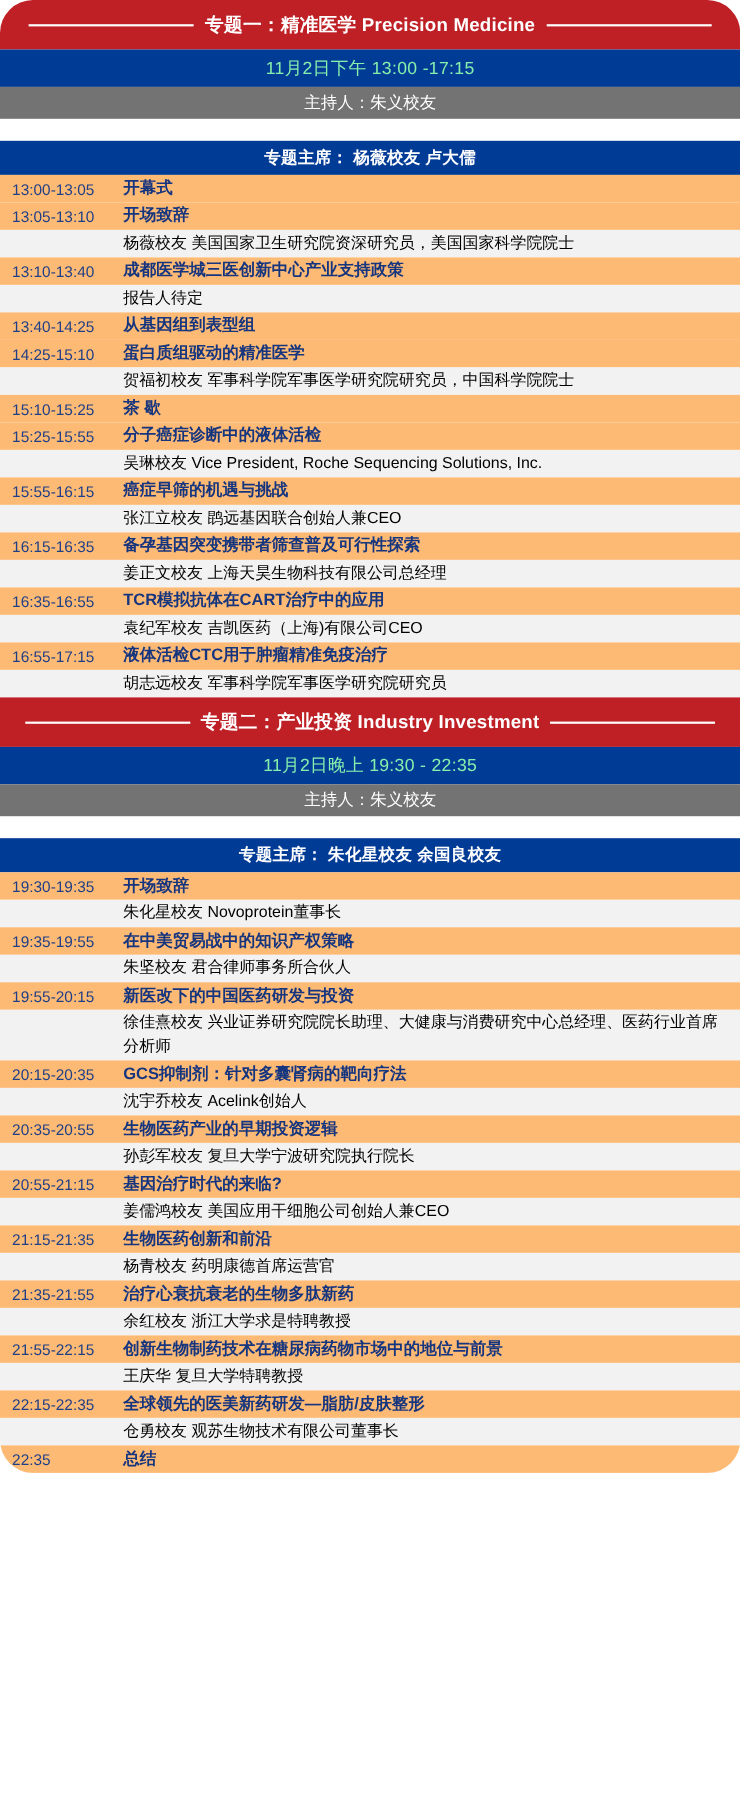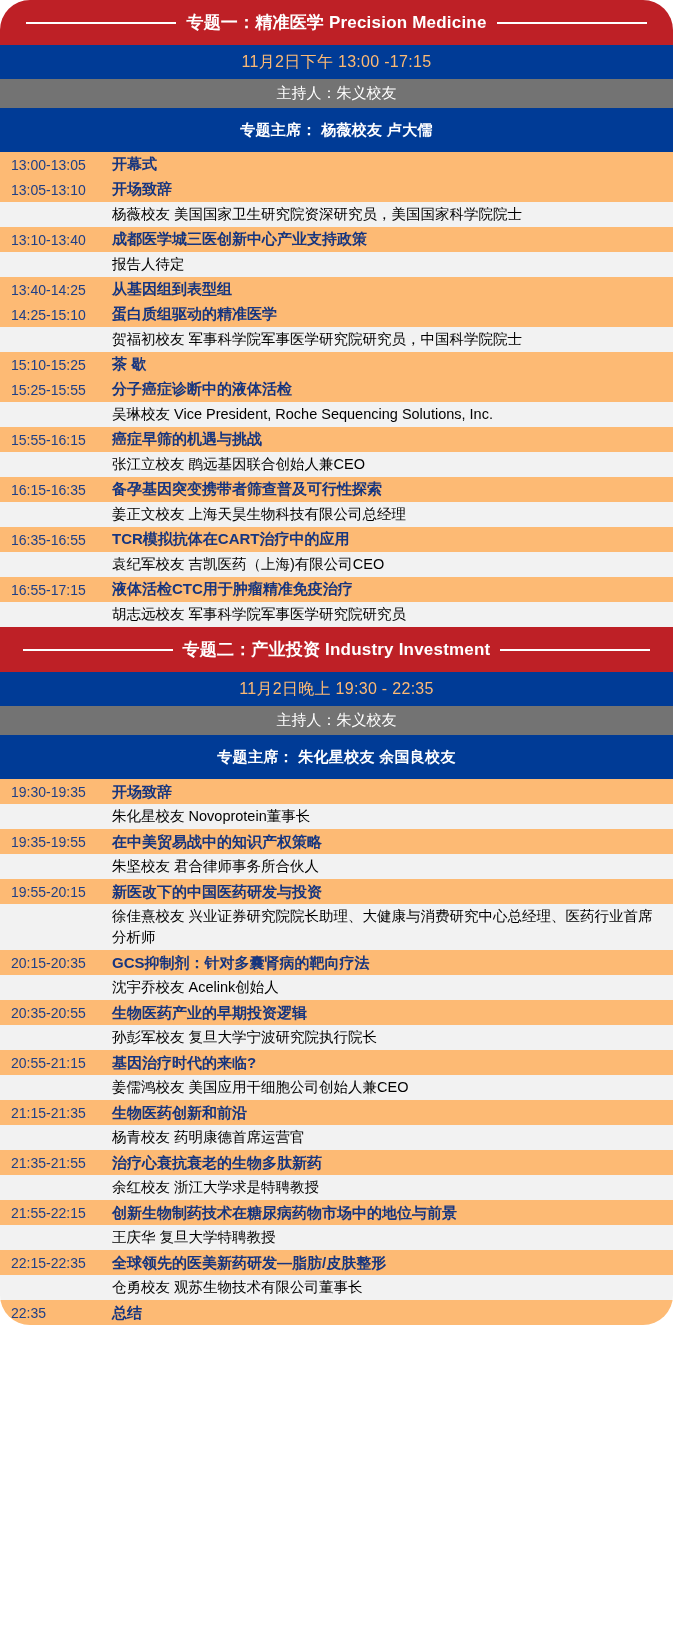--- a/index.html
+++ b/index.html
@@ -48,21 +48,21 @@
 
   
   .date-band {
     background: #003b96;
     height: 34px;
     display: flex;
     align-items: center;
     justify-content: center;
   }
   .date-band .txt {
-    color: #fdba74;
+    color: #86efac;
     font-size: 16px;
     font-weight: normal;
     letter-spacing: 0.3px;
   }
 
   
   .host-band {
     background: #737373;
     height: 29px;
     display: flex;
@@ -71,24 +71,25 @@
   }
   .host-band .txt {
     color: #ffffff;
     font-size: 15px;
     font-weight: normal;
   }
 
   
   .chair-band {
     background: #003b96;
-    height: 44px;
+    height: 31px;
     display: flex;
     align-items: center;
     justify-content: center;
+    margin-top: 20px;
   }
   .chair-band .txt {
     color: #ffffff;
     font-size: 15px;
     font-weight: bold;
     letter-spacing: 0.3px;
   }
 
   
   .rows {

